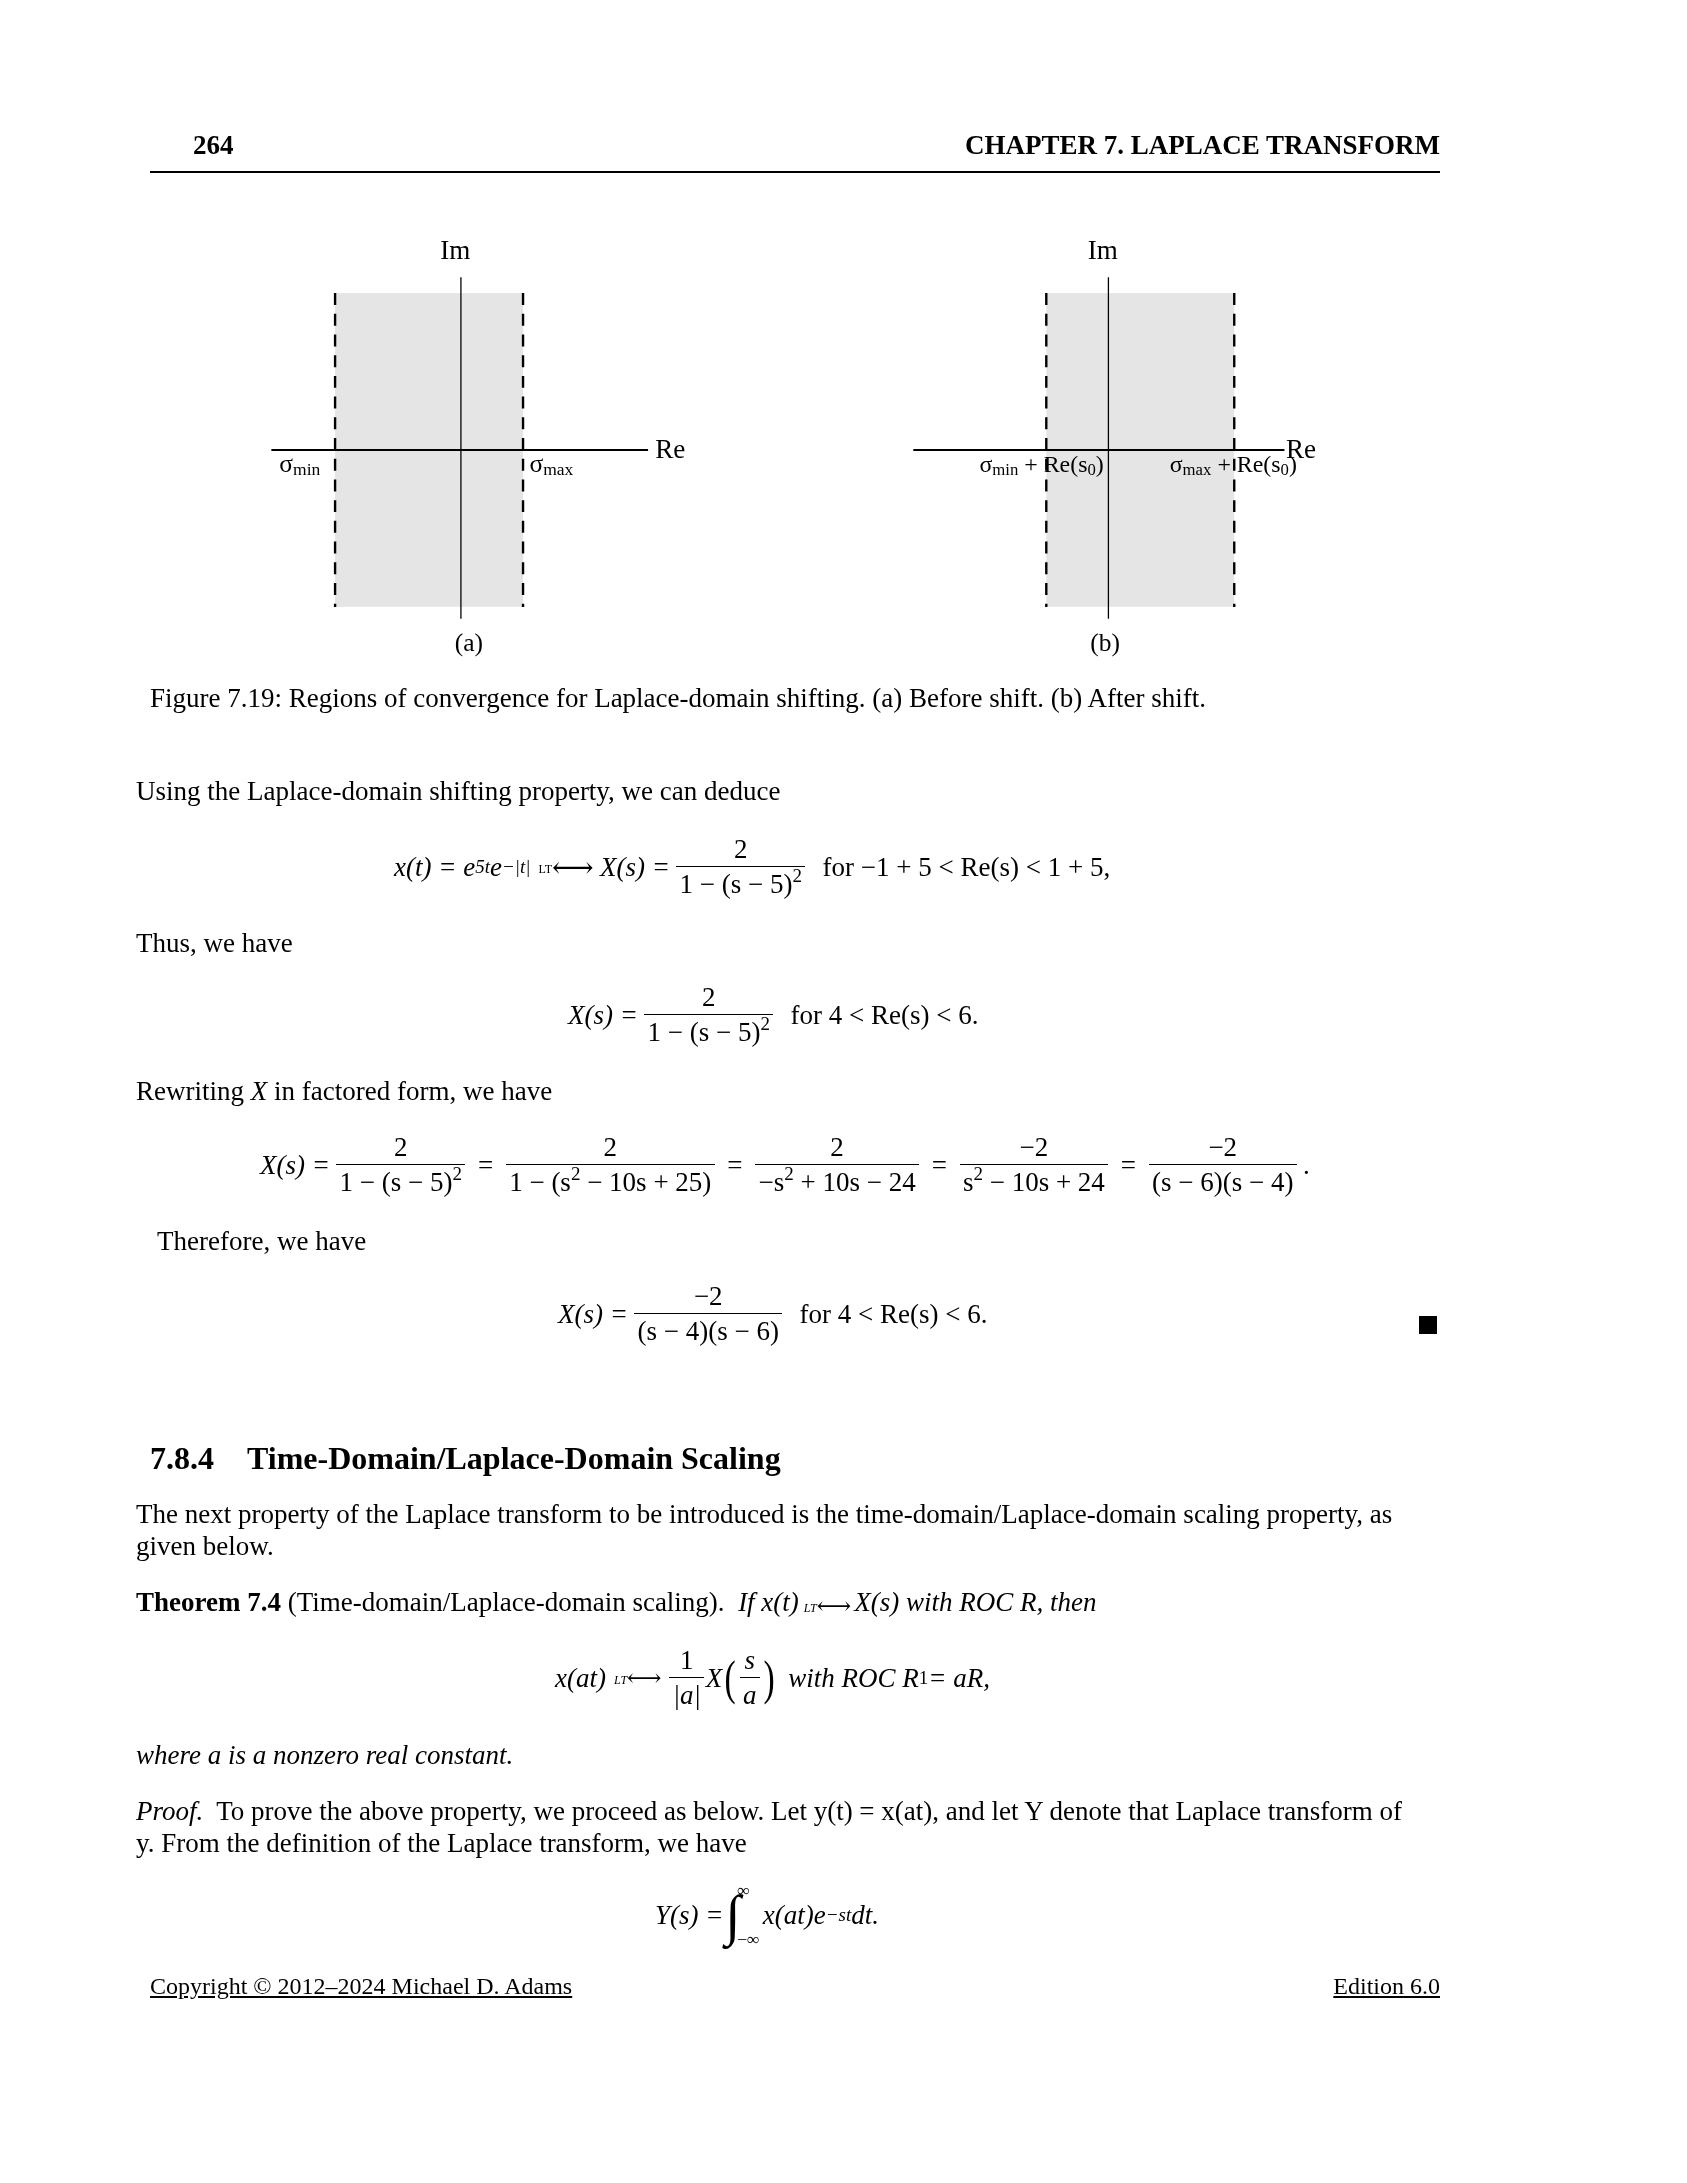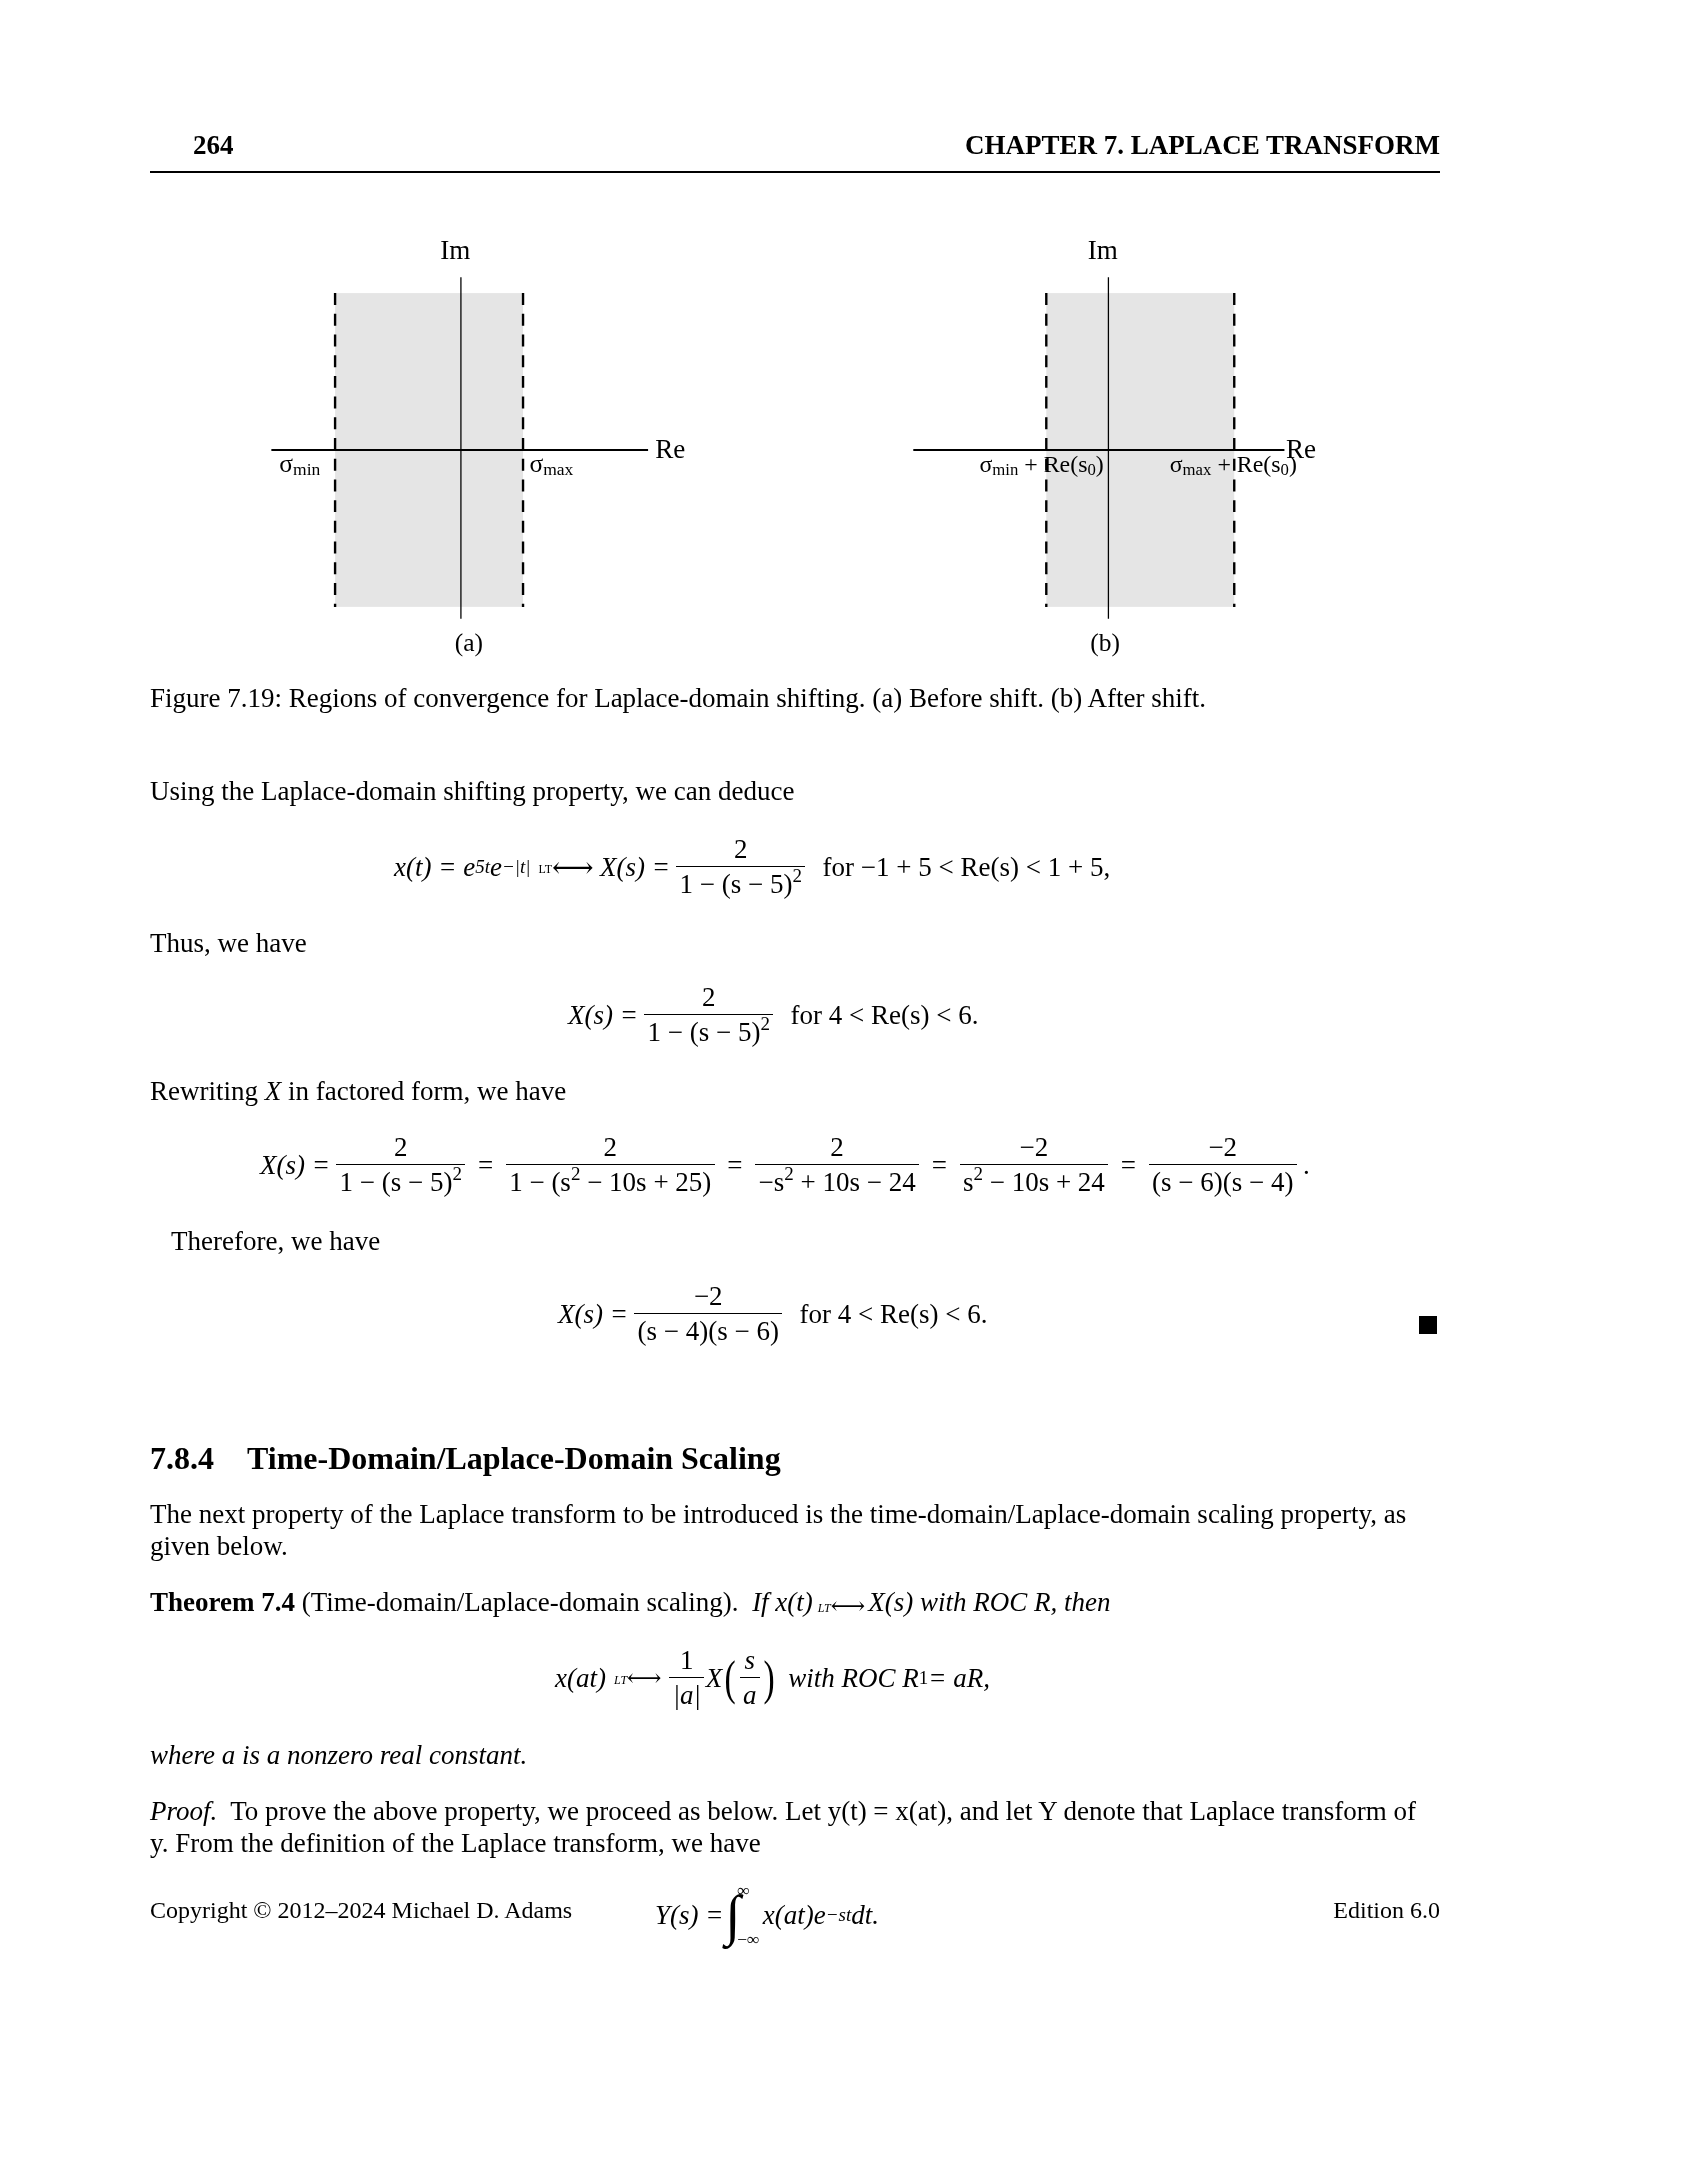--- a/index.html
+++ b/index.html
@@ -1,38 +1,38 @@
 <!DOCTYPE html>
 <html style="font-size:12.7px"><head>
 <meta charset="utf-8">
 <style>
   html, body { margin: 0; padding: 0; background: #ffffff; }
   body { width: 1688px; height: 2183px; position: relative; overflow: hidden;
          font-family: "Liberation Serif", "DejaVu Serif", serif; color: #000; font-size: 27px; }
   .abs { position: absolute; }
   .hdr { top: 129px; font-weight: bold; font-size: 27px; line-height: 32px; }
   .rule { left: 150px; width: 1290px; top: 171px; height: 2.4px; background: #000; }
-  .para { left: 150px; width: 1290px; line-height: 32px; }
+  .para { left: 136px; width: 1290px; line-height: 32px; }
   .center { text-align: left; font-family: Liberation Serif, serif; }
   i, .it { font-style: italic; }
   .eq { position: absolute; white-space: nowrap; display: flex; align-items: center; line-height: 1; }
   .frac { display: inline-flex; flex-direction: column; align-items: center; vertical-align: middle; margin: 0 6.4px; }
   .frac .num { padding: 0 3.2px 3.2px 3.2px; }
   .frac .den { border-top: 1.6px solid #000; padding: 4.8px 3.2px 0 3.2px; }
   sup { font-size: 19px; vertical-align: 11px; line-height: 0; }
   sub { font-size: 19px; vertical-align: -6.4px; line-height: 0; }
   .lt { display: inline-flex; flex-direction: row; align-items: center; margin: 0 8px; line-height: 1; }
   .lt .lbl { font-size: 12px; margin-bottom: -3.2px; }
   .lt .arr { font-size: 29px; letter-spacing: -1.6px; }
   .sp { display: inline-block; width: 11px; }
   .op { margin: 0 6.4px; }
   .sec { left: 150px; top: 1439px; font-weight: bold; font-size: 32px; line-height: 38px; }
   .sec .num { display: inline-block; width: 97px; }
   .qed { left: 1419px; top: 1316px; width: 18.3px; height: 18.3px; background: #000; }
-  .footer { top: 1896px; font-size: 24px; line-height: 29px; }
+  .footer { top: 1972px; font-size: 24px; line-height: 29px; text-decoration: underline; }
   svg text { font-family: "Liberation Serif", "DejaVu Serif", serif; }
   .paren { font-size: 48px; line-height: 1; transform: scaleX(0.7); display: inline-block; }
   .integral { font-size: 56px; line-height: 1; display: inline-block; margin: 0 1.6px; }
   .limits { display: inline-flex; flex-direction: column; justify-content: space-between; height: 67px; font-size: 17.5px; margin-left: -4.8px; margin-right: 3.2px; }
 </style>
 </head>
 <body>
 
 <div class="abs hdr" style="left:150px;margin-left:43px;">264</div>
 <div class="abs hdr" style="right:248px;">CHAPTER 7.  LAPLACE TRANSFORM</div>

